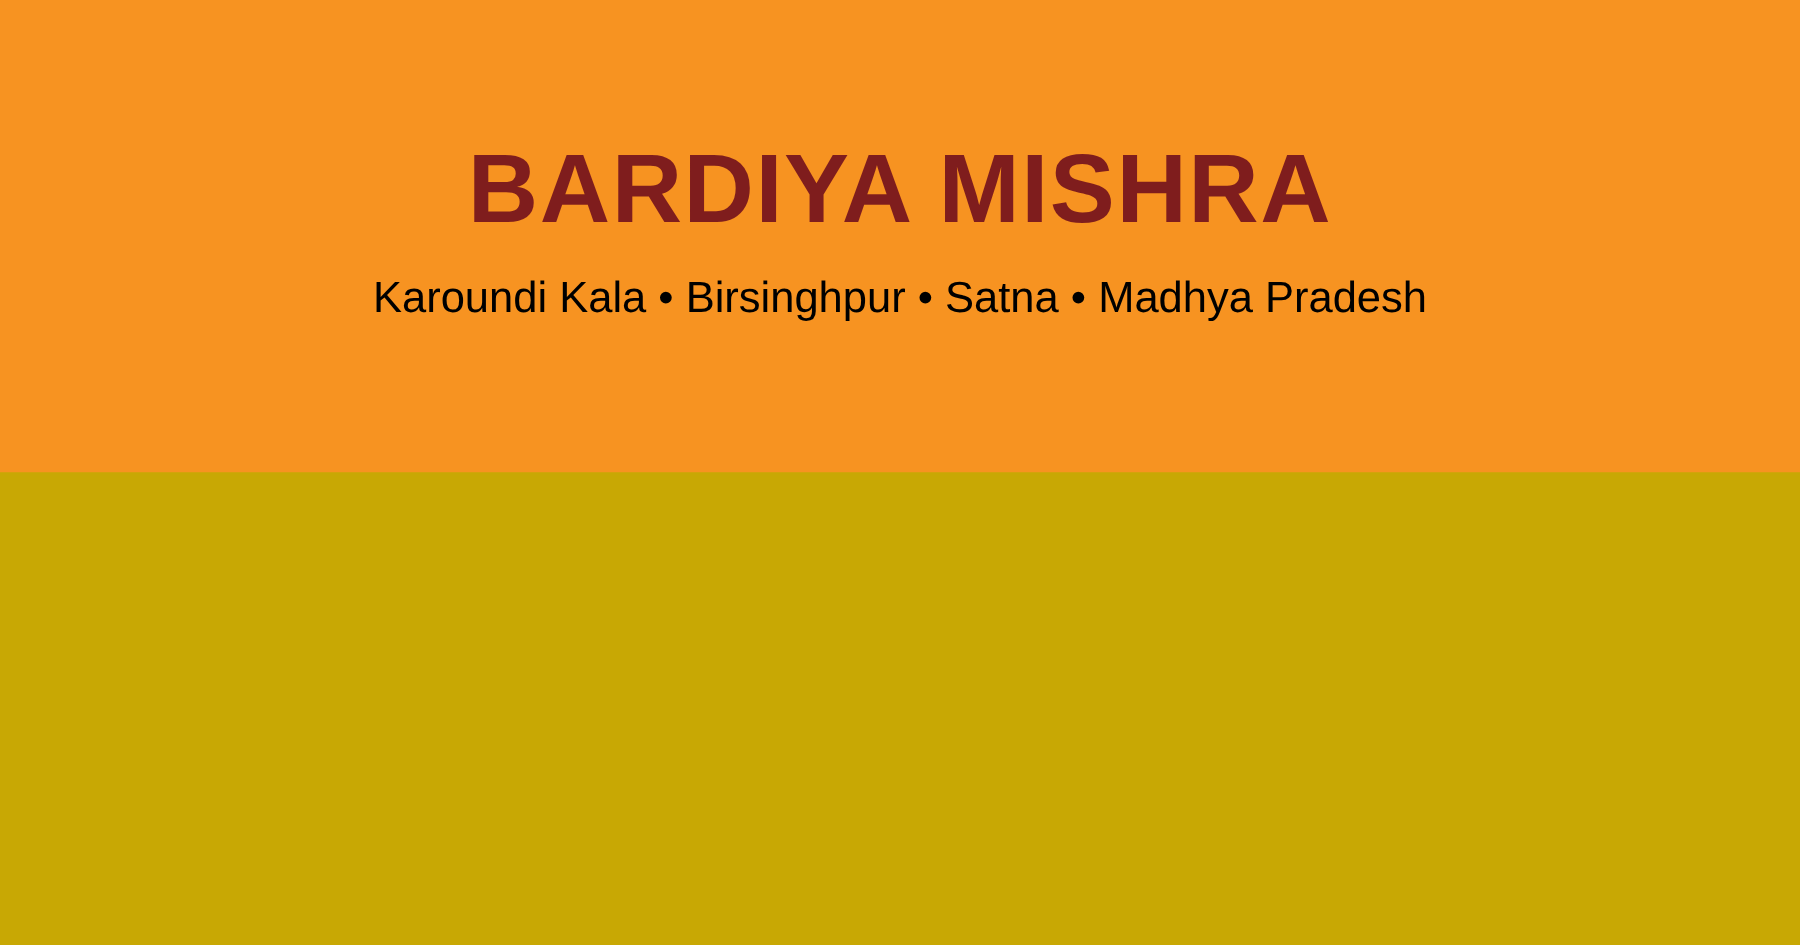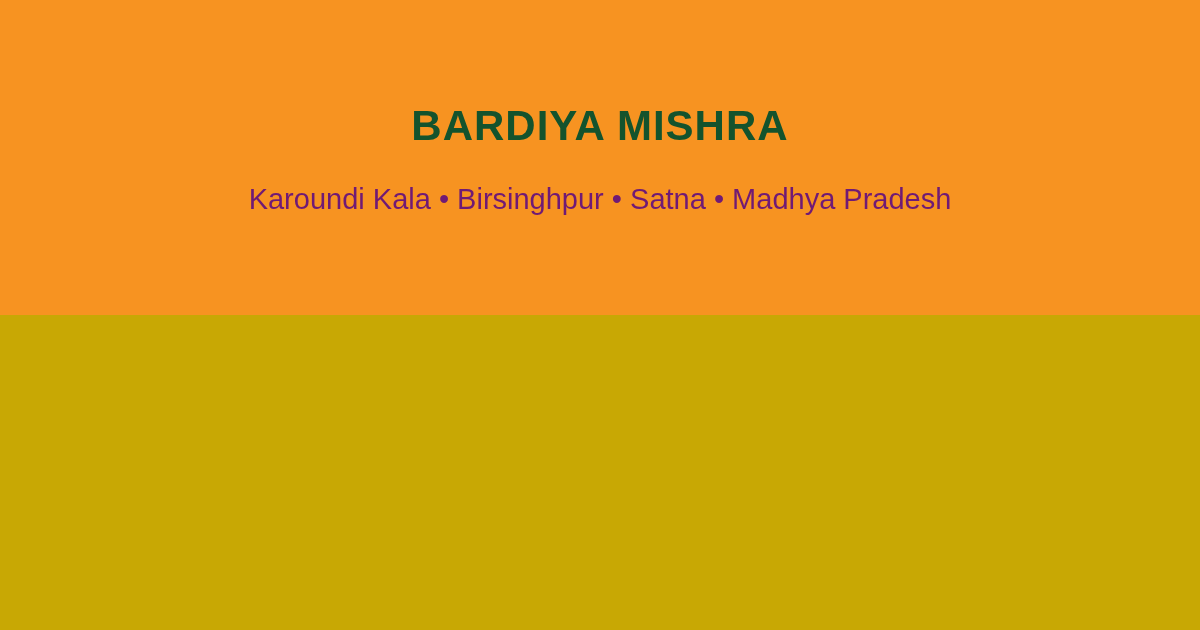--- a/index.html
+++ b/index.html
@@ -27,34 +27,34 @@
     height: 315px;
     background: #f79321;
     box-sizing: border-box;
   }
   .title {
     position: absolute;
     left: 0;
     top: 88px;
     width: 1200px;
     text-align: center;
-    color: #14532d;
-    font-size: 42px;
+    color: #7f1d1d;
+    font-size: 65px;
     font-weight: bold;
     letter-spacing: 1px;
     line-height: 76px;
     white-space: nowrap;
   }
   .subtitle {
     position: absolute;
     left: 0;
     top: 180px;
     width: 1200px;
     text-align: center;
-    color: #701a75;
+    color: #000000;
     font-size: 29px;
     font-weight: normal;
     line-height: 38px;
     white-space: nowrap;
   }
   .bottom-band {
     position: absolute;
     left: 0;
     top: 315px;
     width: 1200px;

